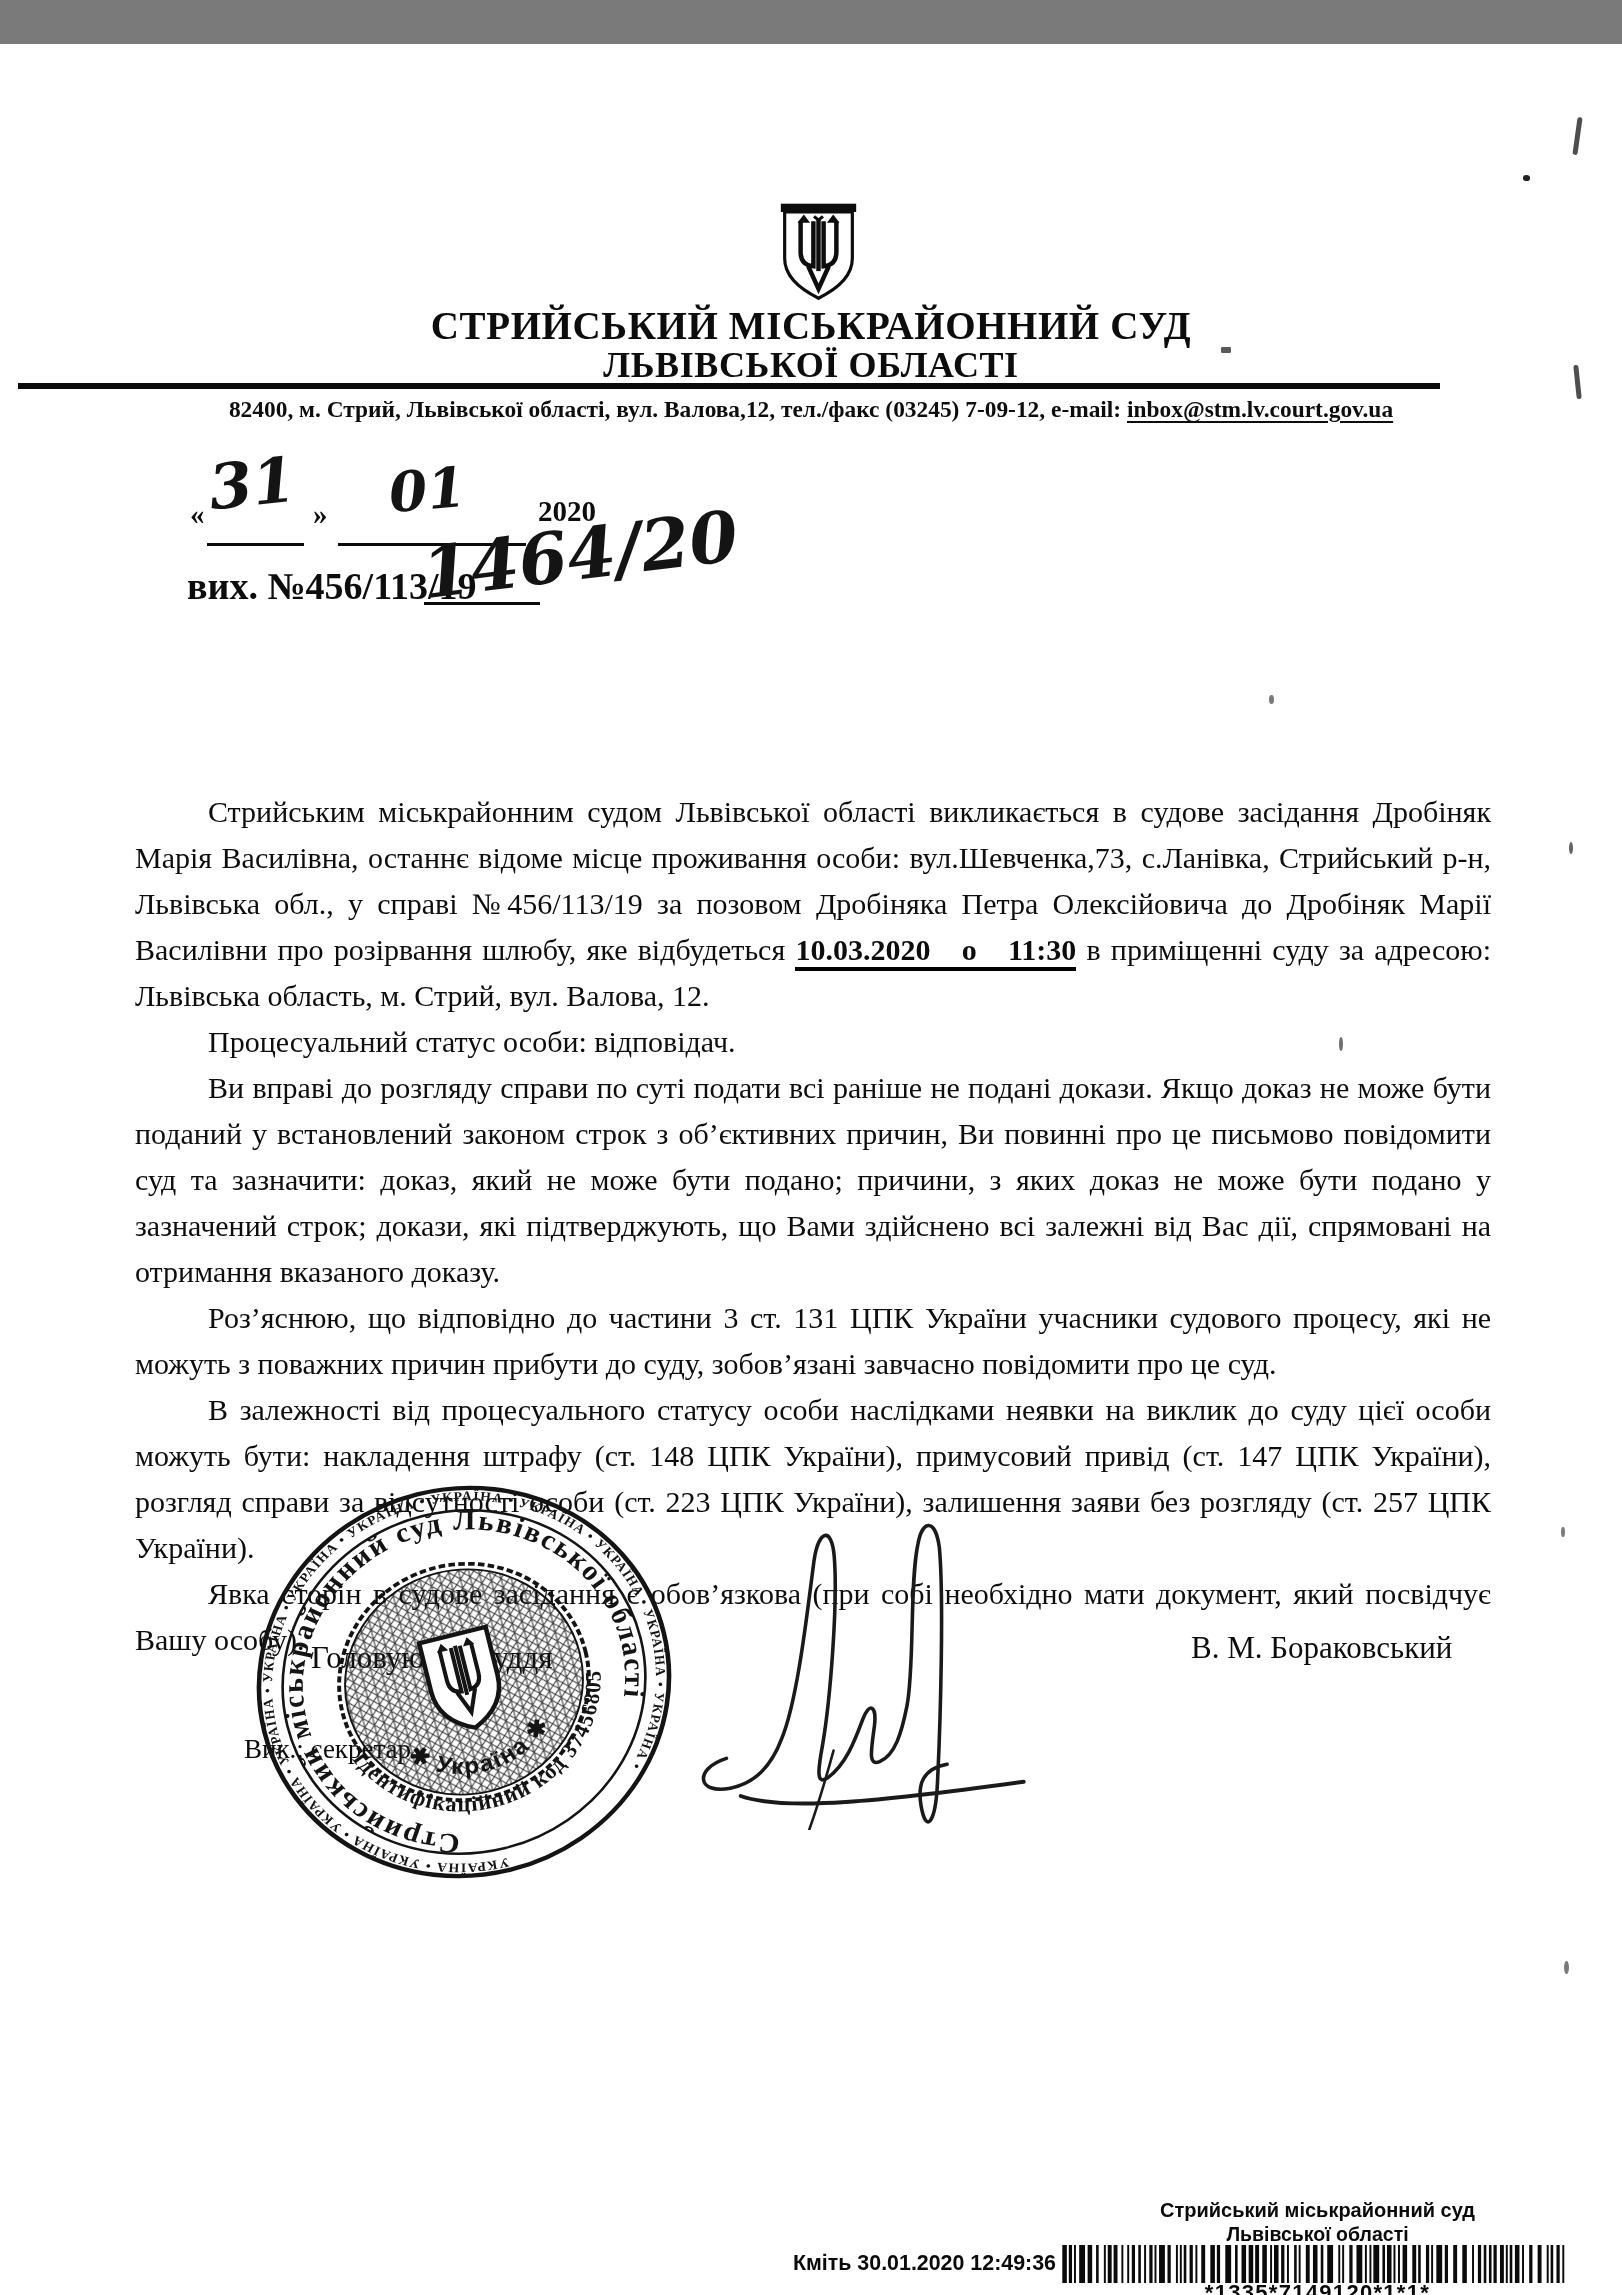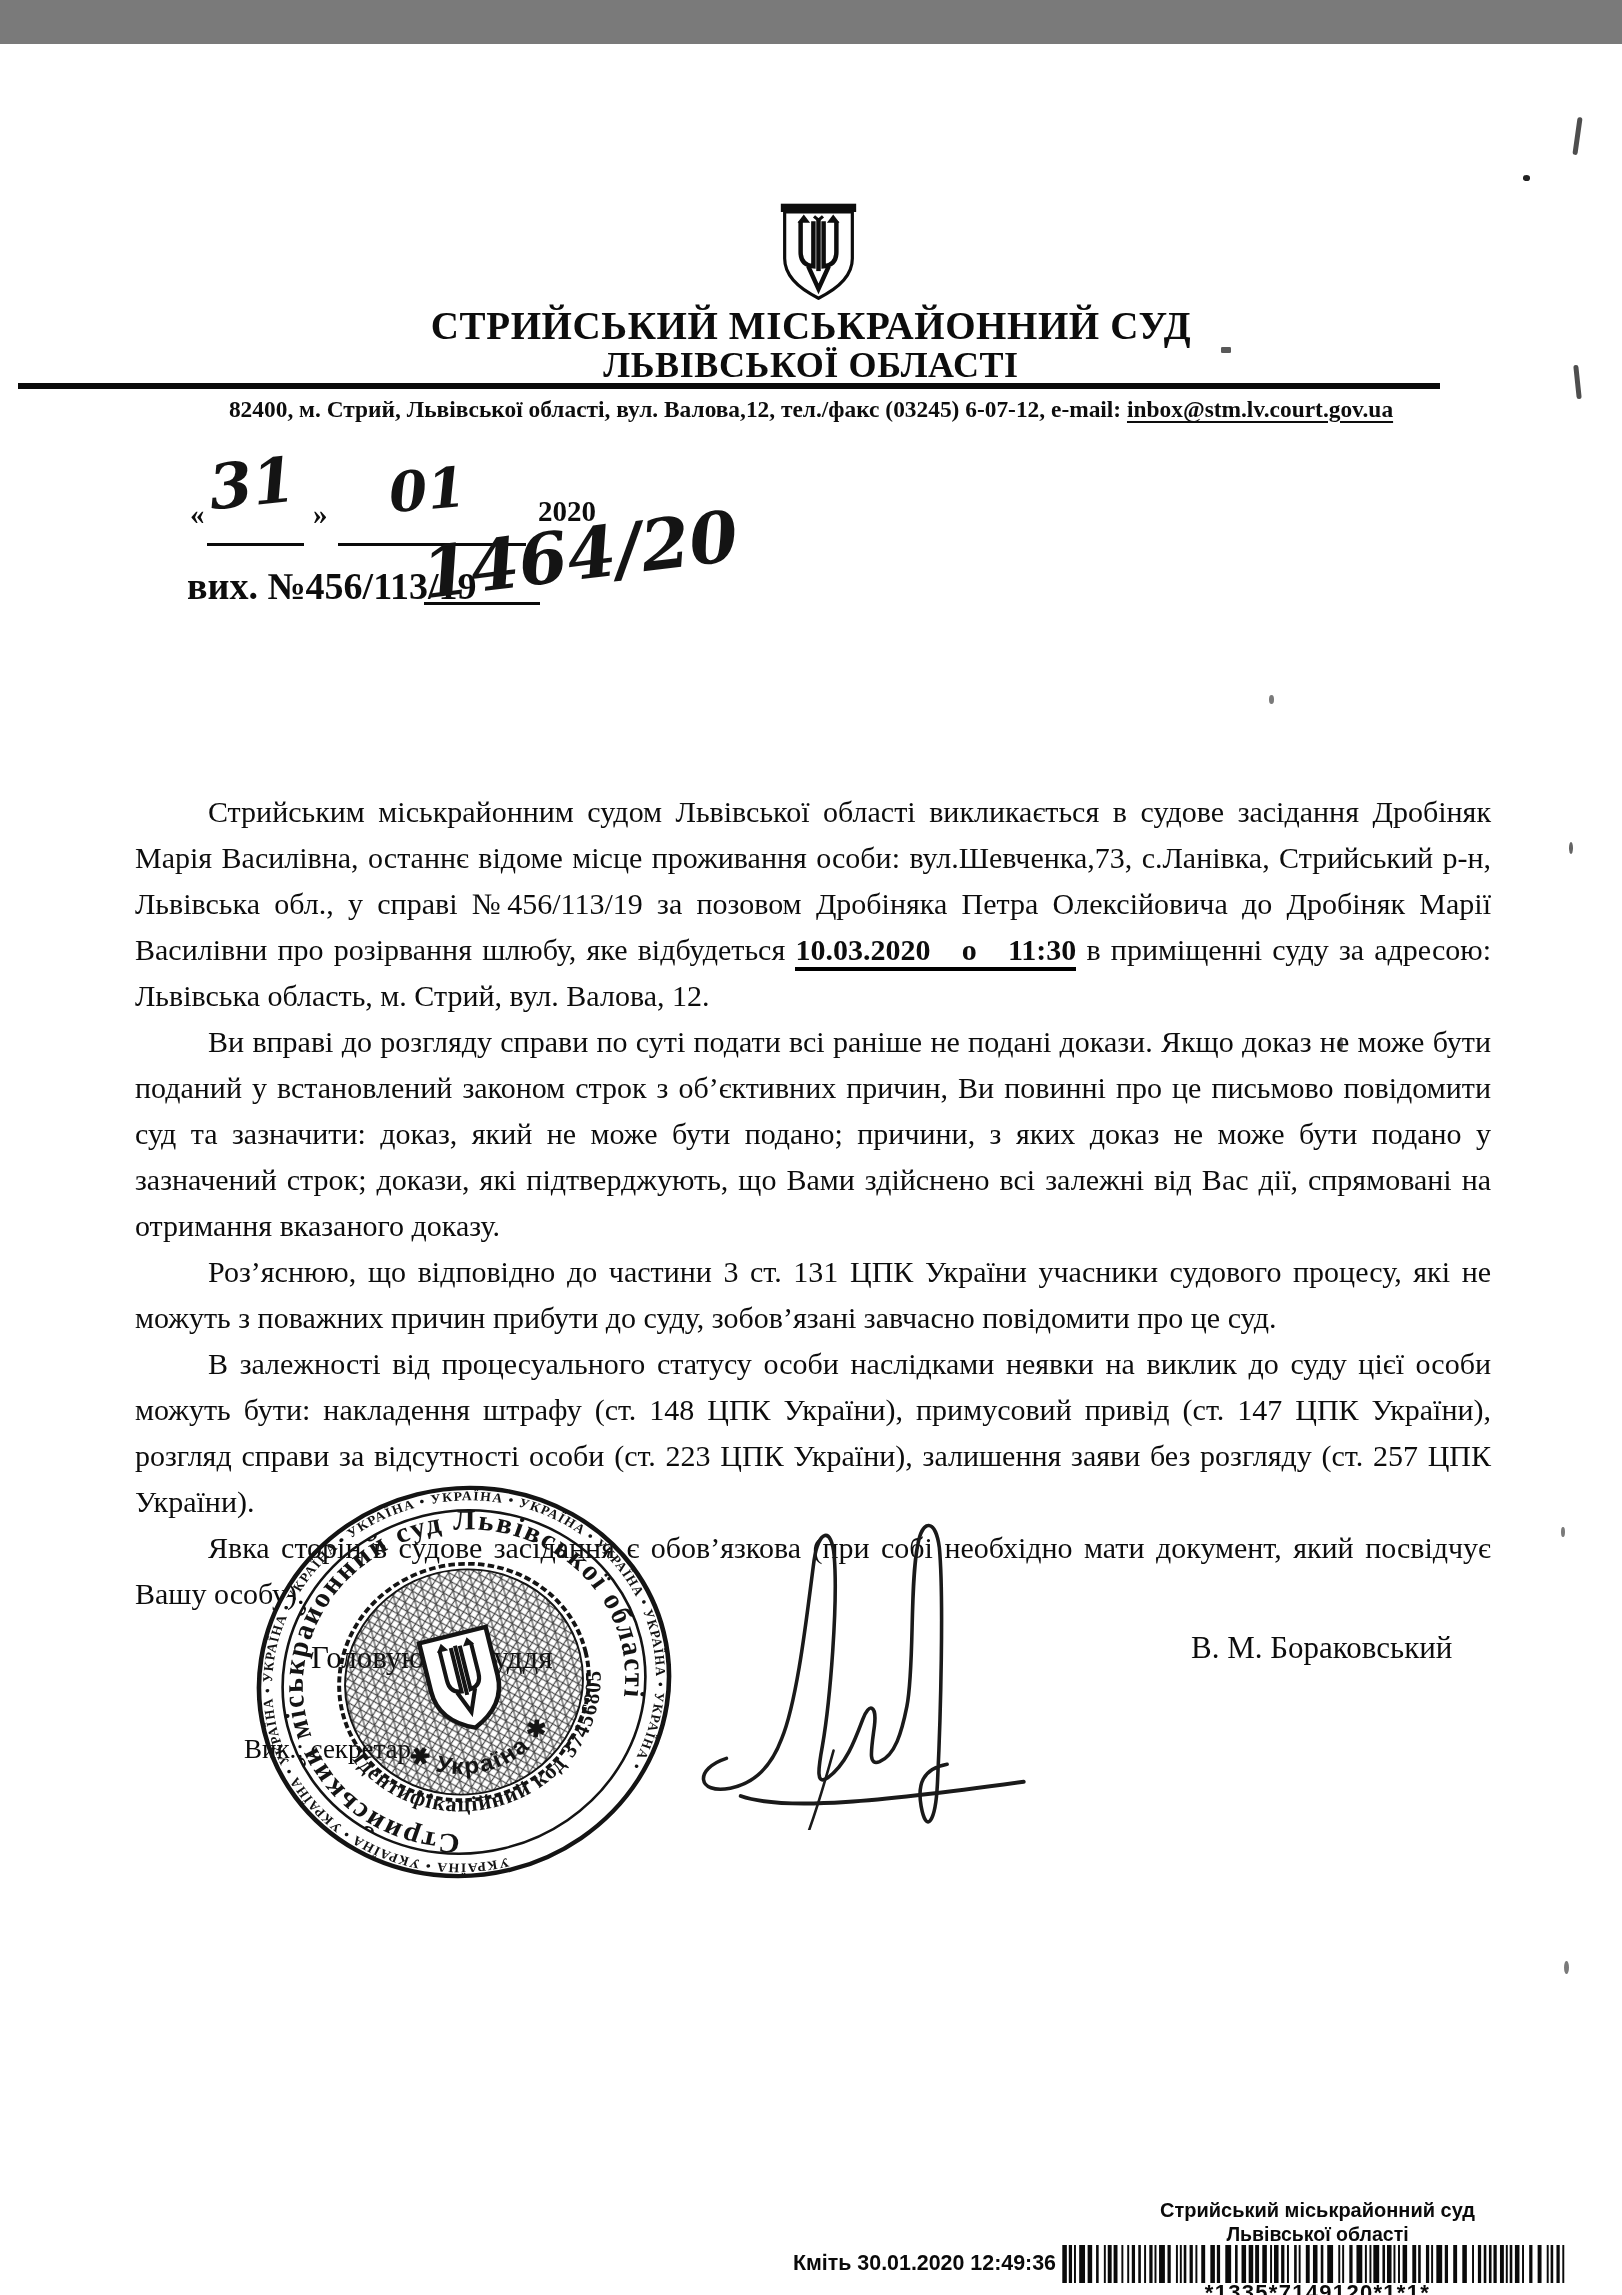--- a/index.html
+++ b/index.html
@@ -63,37 +63,38 @@
       <path d="M78,8 V60 Q78,82 58,84 L58,8"></path>
       <path d="M50,6 V92"></path>
       <path d="M34,84 L50,122 L66,84"></path>
       <path d="M22,8 l5,-7 5,7 z M78,8 l-5,-7 -5,7 z M50,6 l-7,-6 M50,6 l7,-6" stroke-width="5"></path>
     </g>
   </svg>
 
   <div class="abs court-line1">СТРИЙСЬКИЙ МІСЬКРАЙОННИЙ СУД</div>
   <div class="abs court-line2">ЛЬВІВСЬКОЇ ОБЛАСТІ</div>
   <div class="abs head-rule"></div>
-  <div class="abs address-line"><span>82400, м. Стрий, Львівської області, вул. Валова,12, тел./факс (03245) 6-07-12, e-mail: </span><span class="u">inbox@stm.lv.court.gov.ua</span></div>
+  <div class="abs address-line"><span>82400, м. Стрий, Львівської області, вул. Валова,12, тел./факс (03245) 7-09-12, e-mail: </span><span class="u">inbox@stm.lv.court.gov.ua</span></div>
 
   <div class="abs ref" style="left:190px;top:454px;">«</div>
   <div class="abs hand" style="left:209px;top:403px;font-size:62px;transform:rotate(-6deg);">31</div>
   <div class="abs uline" style="left:207px;top:499px;width:97px;"></div>
   <div class="abs ref" style="left:313px;top:454px;">»</div>
   <div class="abs hand" style="left:389px;top:413px;font-size:55px;transform:rotate(-5deg);">01</div>
   <div class="abs uline" style="left:338px;top:499px;width:188px;"></div>
   <div class="abs ref" style="left:538px;top:451px;font-size:29px;">2020</div>
 
   <div class="abs ref" style="left:187px;top:520px;font-size:38px;">вих. №456/113/19</div>
   <div class="abs hand" style="left:421px;top:469px;font-size:70px;transform:rotate(-7deg);">1464/20</div>
   <div class="abs uline" style="left:424px;top:558px;width:116px;"></div>
 
 
   <div class="abs body-block">
     <p><span>Стрийським міськрайонним судом Львівської області викликається в судове засідання Дробіняк Марія Василівна, останнє відоме місце проживання особи: вул.Шевченка,73, с.Ланівка, Стрийський р-н, Львівська обл., у справі №456/113/19 за позовом Дробіняка Петра Олексійовича до Дробіняк Марії Василівни про розірвання шлюбу, яке відбудеться </span><span class="dt">10.03.2020 о 11:30</span><span> в приміщенні суду за адресою: Львівська область, м. Стрий, вул. Валова, 12.</span></p>
+    <p>Процесуальний статус особи: відповідач.</p>
     <p>Ви вправі до розгляду справи по суті подати всі раніше не подані докази. Якщо доказ не може бути поданий у встановлений законом строк з об’єктивних причин, Ви повинні про це письмово повідомити суд та зазначити: доказ, який не може бути подано; причини, з яких доказ не може бути подано у зазначений строк; докази, які підтверджують, що Вами здійснено всі залежні від Вас дії, спрямовані на отримання вказаного доказу.</p>
     <p>Роз’яснюю, що відповідно до частини 3 ст. 131 ЦПК України учасники судового процесу, які не можуть з поважних причин прибути до суду, зобов’язані завчасно повідомити про це суд.</p>
     <p>В залежності від процесуального статусу особи наслідками неявки на виклик до суду цієї особи можуть бути: накладення штрафу (ст. 148 ЦПК України), примусовий привід (ст. 147 ЦПК України), розгляд справи за відсутності особи (ст. 223 ЦПК України), залишення заяви без розгляду (ст. 257 ЦПК України).</p>
     <p>Явка сторін в судове засідання є обов’язкова (при собі необхідно мати документ, який посвідчує Вашу особу).</p>
   </div>
 
   <div class="abs judge-label">Головуючий суддя</div>
   <div class="abs judge-name">В. М. Бораковський</div>
   <div class="abs executor-label">Вик.: секретар</div>
 

